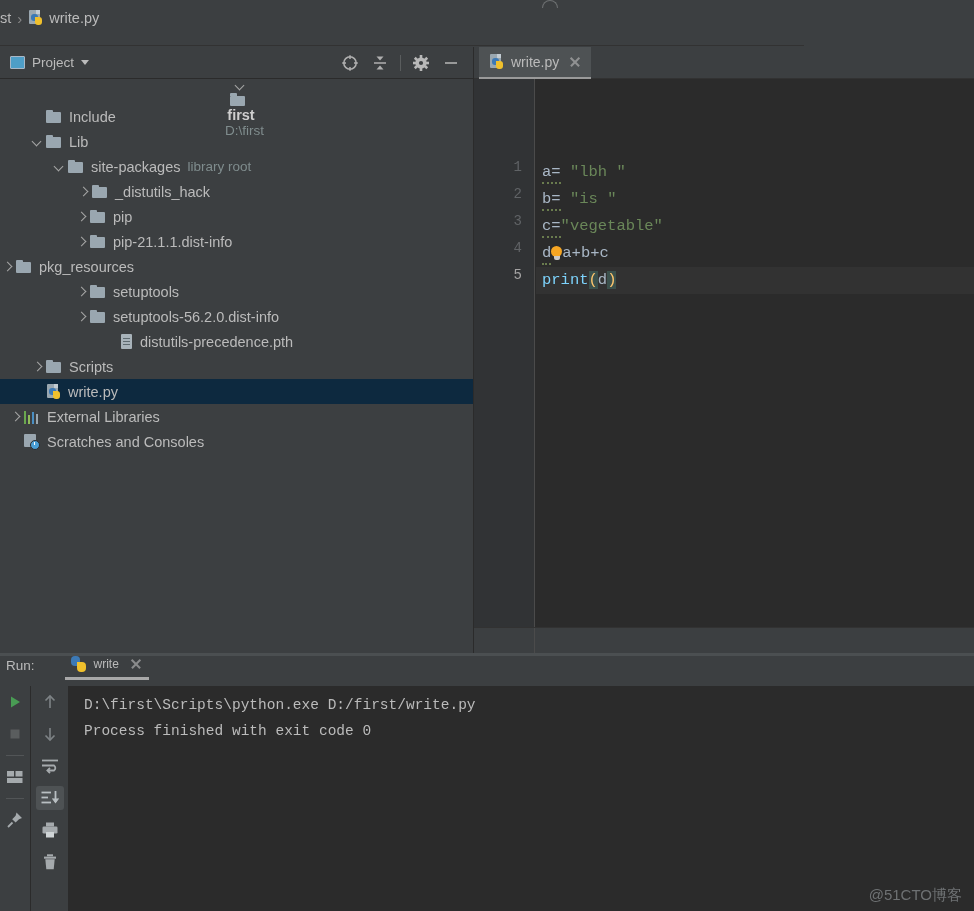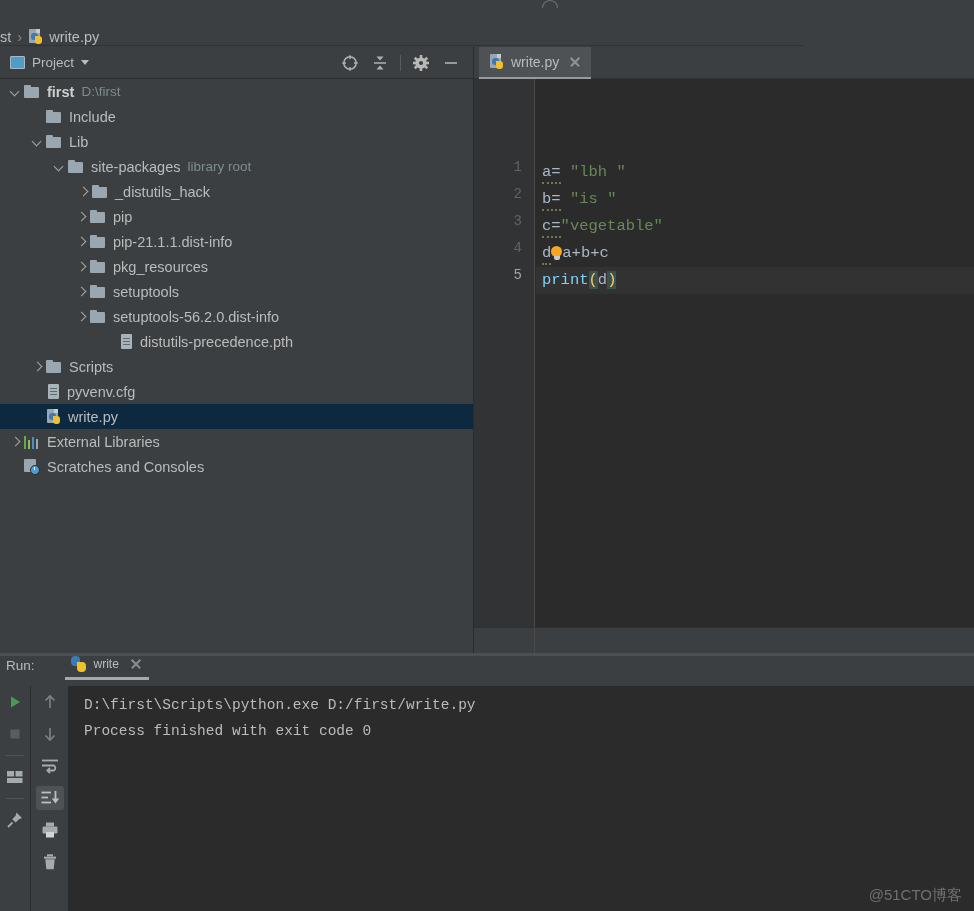--- a/index.html
+++ b/index.html
@@ -8,21 +8,21 @@
     background: #3c3f41;
     font-family: "Liberation Sans", sans-serif;
     overflow: hidden;
   }
   #app { position: relative; width: 974px; height: 911px; }
 
   
   .breadcrumb-bar {
     position: absolute; left: 0; top: 10px; width: 804px; height: 36px;
     background: #3c3f41;
-    display: flex; align-items: flex-end;
+    display: flex; align-items: flex-start;
     border-bottom: 1px solid #323232;
   }
   .bc-text { color: #bbbbbb; font-size: 14.5px; }
   .bc-sep { color: #888888; font-size: 15px; margin: 0 6px; }
   .bc-item { display: flex; align-items: center; gap: 5px; }
 
   
   .py-icon { position: relative; width: 16px; height: 16px; flex: none; }
   .py-icon .sheet {
     position: absolute; left: 1px; top: 0px; width: 11px; height: 14px;
@@ -331,21 +331,21 @@
       </span>
       <span class="ph-btn">
         <svg width="18" height="18" viewBox="0 0 18 18">
           <line x1="3" y1="9" x2="15" y2="9" stroke="#b0b0b0" stroke-width="1.6"></line>
         </svg>
       </span>
     </div>
   </div>
 
   <div class="tree">
-      <div class="trow" style="padding-left: 8px;">
+      <div class="trow" style="padding-left: 8px; flex-direction: column;">
         <span class="chev down"></span>
         <span class="folder">
           <span class="tab"></span>
           <span class="body"></span>
         </span>
         <span class="tlabel bold">first</span>
         <span class="tsub">D:\first</span>
       </div>
       <div class="trow" style="padding-left: 30px;">
         <span class="chev none"></span>
@@ -389,21 +389,21 @@
         <span class="tlabel">pip</span>
       </div>
       <div class="trow" style="padding-left: 74px;">
         <span class="chev right"></span>
         <span class="folder">
           <span class="tab"></span>
           <span class="body"></span>
         </span>
         <span class="tlabel">pip-21.1.1.dist-info</span>
       </div>
-      <div class="trow" style="padding-left: 74px;">
+      <div class="trow" style="">
         <span class="chev right"></span>
         <span class="folder">
           <span class="tab"></span>
           <span class="body"></span>
         </span>
         <span class="tlabel">pkg_resources</span>
       </div>
       <div class="trow" style="padding-left: 74px;">
         <span class="chev right"></span>
         <span class="folder">
@@ -430,30 +430,20 @@
         </span>
         <span class="tlabel">distutils-precedence.pth</span>
       </div>
       <div class="trow" style="padding-left: 30px;">
         <span class="chev right"></span>
         <span class="folder">
           <span class="tab"></span>
           <span class="body"></span>
         </span>
         <span class="tlabel">Scripts</span>
-      </div>
-      <div class="trow" style="padding-left: 30px;">
-        <span class="chev none"></span>
-        <span class="cfg-icon">
-          <span class="sheet2"></span>
-          <span class="ln" style="top:4px"></span>
-          <span class="ln" style="top:7px"></span>
-          <span class="ln" style="top:10px"></span>
-        </span>
-        <span class="tlabel">pyvenv.cfg</span>
       </div>
       <div class="trow sel" style="padding-left: 30px;">
         <span class="chev none"></span>
         <span class="py-icon" style="margin-right: 6px;">
           <span class="sheet"></span>
           <span class="fold"></span>
           <span class="snake-b"></span>
           <span class="snake-y"></span>
         </span>
         <span class="tlabel">write.py</span>

